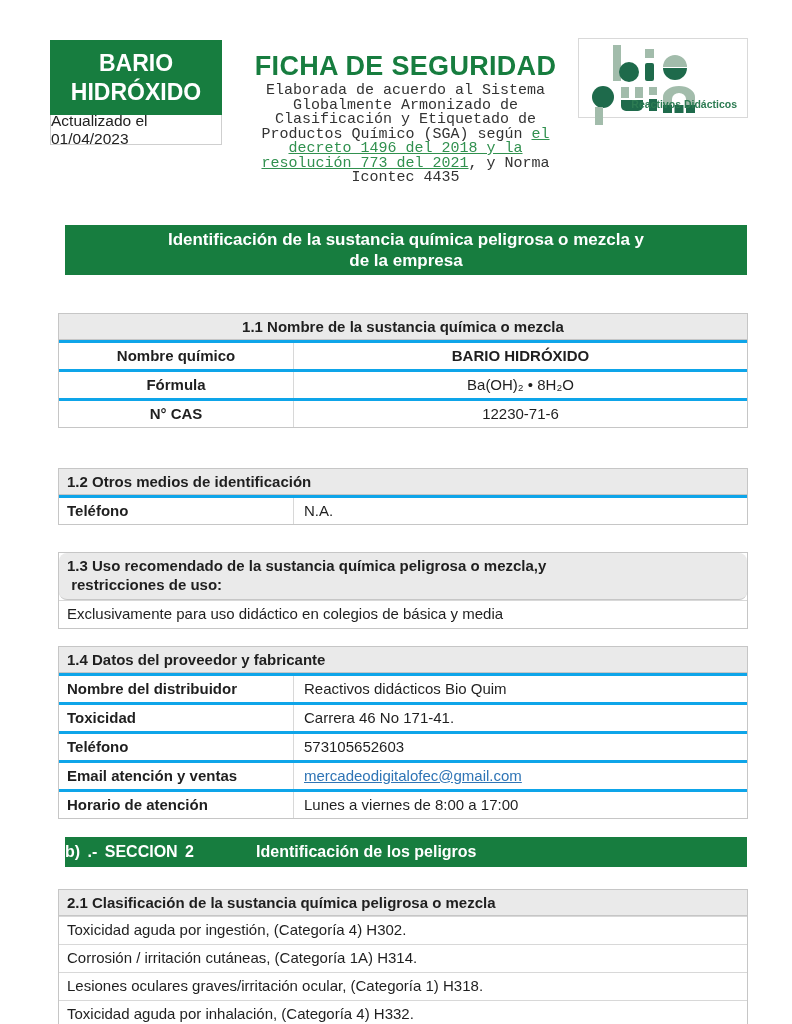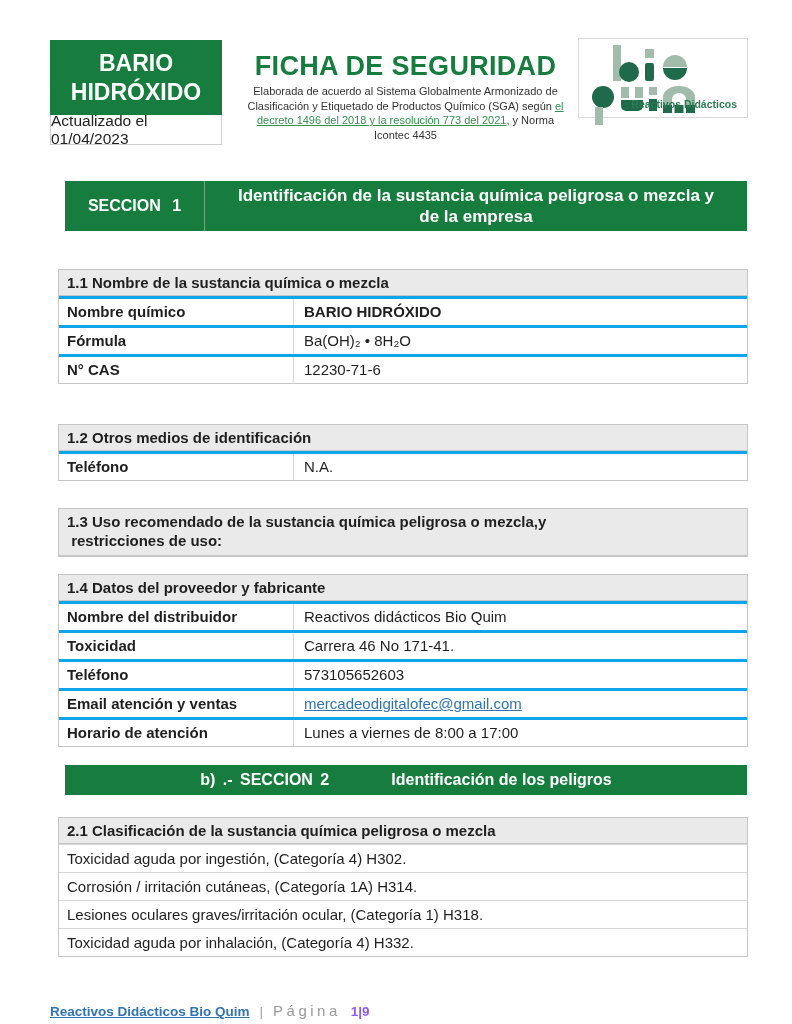--- a/index.html
+++ b/index.html
@@ -41,23 +41,24 @@
   .doc-title {
     color: #177d3f;
     font-size: 27px;
     font-weight: bold;
     letter-spacing: 0.3px;
     line-height: 30px;
   }
   .doc-subtitle {
     margin: 3px auto 16px;
     width: 322px;
-    font-size: 11px;
+    font-size: 15px;
     line-height: 14.5px;
     color: #333333;
+    font-family: Liberation Mono, monospace;
   }
   .doc-subtitle a {
     color: #31914f;
     text-decoration: underline;
     cursor: pointer;
   }
   .logo-box {
     width: 170px;
     height: 80px;
     border: 1px solid #d9d9d9;
@@ -95,54 +96,54 @@
   }
   .s1 .sec-title {
     flex: 1;
     text-align: center;
     font-size: 17px;
     line-height: 21px;
     padding: 0 20px;
     max-width: 520px;
     margin: 0 auto;
   }
-  .section-bar.s2 { margin-top: 18px; height: 30px; justify-content: center; gap: 62px; }
+  .section-bar.s2 { margin-top: 18px; height: 30px; justify-content: flex-start; gap: 62px; }
   .s2 .sec-label { font-size: 16px; word-spacing: 3px; }
   .s2 .sec-title { font-size: 16px; }
 
   
   .tbl {
     margin: 0 44px 0 58px;
     border: 1px solid #c6c6c6;
     font-size: 15px;
   }
   .tbl-header {
     background: #eaeaea;
     font-weight: bold;
     padding: 3px 8px;
     line-height: 19px;
     border-bottom: 1px solid #c6c6c6;
   }
-  .tbl-header.prewrap { white-space: pre-wrap; padding: 3px 8px 5px; }
+  .tbl-header.prewrap { white-space: pre-wrap; padding: 3px 8px 5px; border-radius: 8px; }
   .tbl-row { display: flex; border-top: 3px solid #0ea5e9; }
   .tbl-row:first-of-type { border-top: none; }
   .cell-label {
     width: 235px;
     font-weight: bold;
     padding: 4px 8px;
     border-right: 1px solid #d8d8d8;
     line-height: 18px;
   }
   .cell-value { flex: 1; padding: 4px 10px; line-height: 18px; }
   .cell-value.strong { font-weight: bold; }
   .cell-value a { color: #2e74b5; text-decoration: underline; cursor: pointer; }
   .row-full { padding: 4.5px 8px; line-height: 18px; border-top: 1px solid #d8d8d8; }
   .row-full:first-of-type { border-top: none; }
 
-  .t11 { margin-top: 38px; }
+  .t11 { margin-top: 38px; text-align: center; }
   .t12 { margin-top: 40px; }
   .t13 { margin-top: 27px; }
   .t14 { margin-top: 17px; }
   .t21 { margin-top: 22px; }
 
   
   .doc-footer {
     margin: 45px 0 0 50px;
     font-size: 13.5px;
     display: flex;
@@ -196,21 +197,20 @@
         <rect x="72" y="60" width="9" height="8" fill="#1e6a4b"></rect>
         <rect x="83.5" y="60" width="9" height="8" fill="#1e6a4b"></rect>
         <rect x="95" y="60" width="9" height="8" fill="#1e6a4b"></rect>
       </g>
     </svg>
     <div class="logo-tagline">Reactivos Didácticos</div>
   </div>
 </header>
 
 <div class="section-bar s1">
-  <span class="sec-label">SECCION 1</span>
   <span class="sec-title">Identificación de la sustancia química peligrosa o mezcla y de la empresa</span>
 </div>
 
 <div class="tbl t11">
   <div class="tbl-header">1.1 Nombre de la sustancia química o mezcla</div>
   <div class="tbl-row">
     <div class="cell-label">Nombre químico</div>
     <div class="cell-value strong">BARIO HIDRÓXIDO</div>
   </div>
   <div class="tbl-row">
@@ -227,20 +227,21 @@
   <div class="tbl-header">1.2 Otros medios de identificación</div>
   <div class="tbl-row">
     <div class="cell-label">Teléfono</div>
     <div class="cell-value">N.A.</div>
   </div>
 </div>
 
 <div class="tbl t13">
   <div class="tbl-header prewrap">1.3 Uso recomendado de la sustancia química peligrosa o mezcla,y
  restricciones de uso:</div>
+  <div class="row-full">Exclusivamente para uso didáctico en colegios de básica y media</div>
 </div>
 
 <div class="tbl t14">
   <div class="tbl-header">1.4 Datos del proveedor y fabricante</div>
   <div class="tbl-row">
     <div class="cell-label">Nombre del distribuidor</div>
     <div class="cell-value">Reactivos didácticos Bio Quim</div>
   </div>
   <div class="tbl-row">
     <div class="cell-label">Toxicidad</div>

